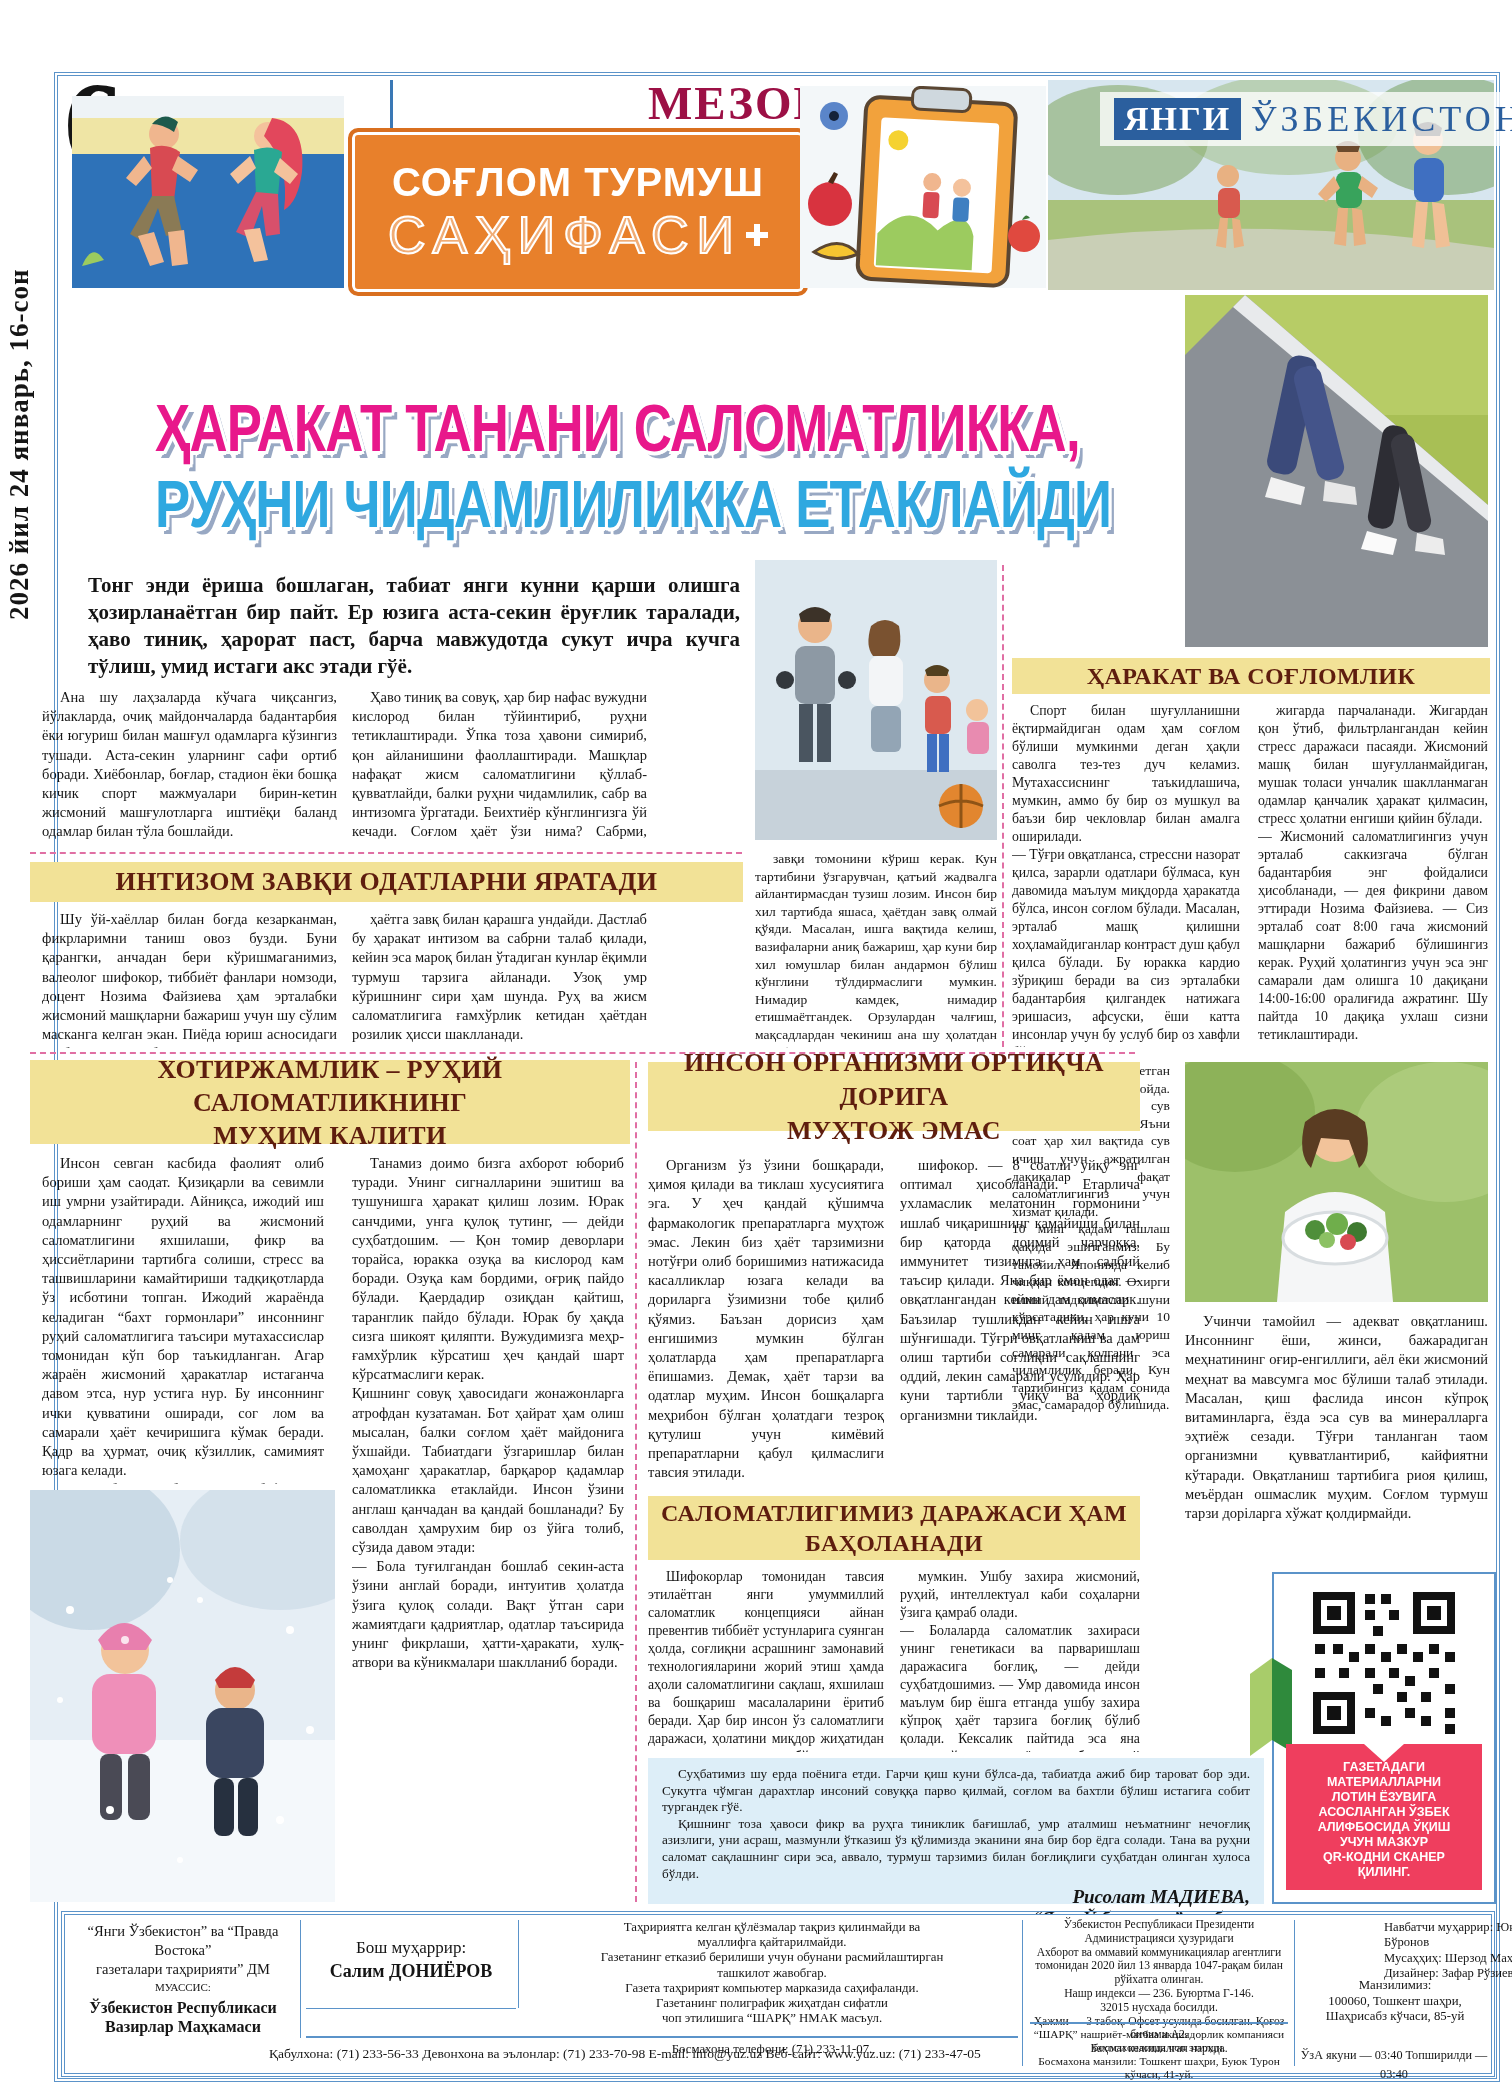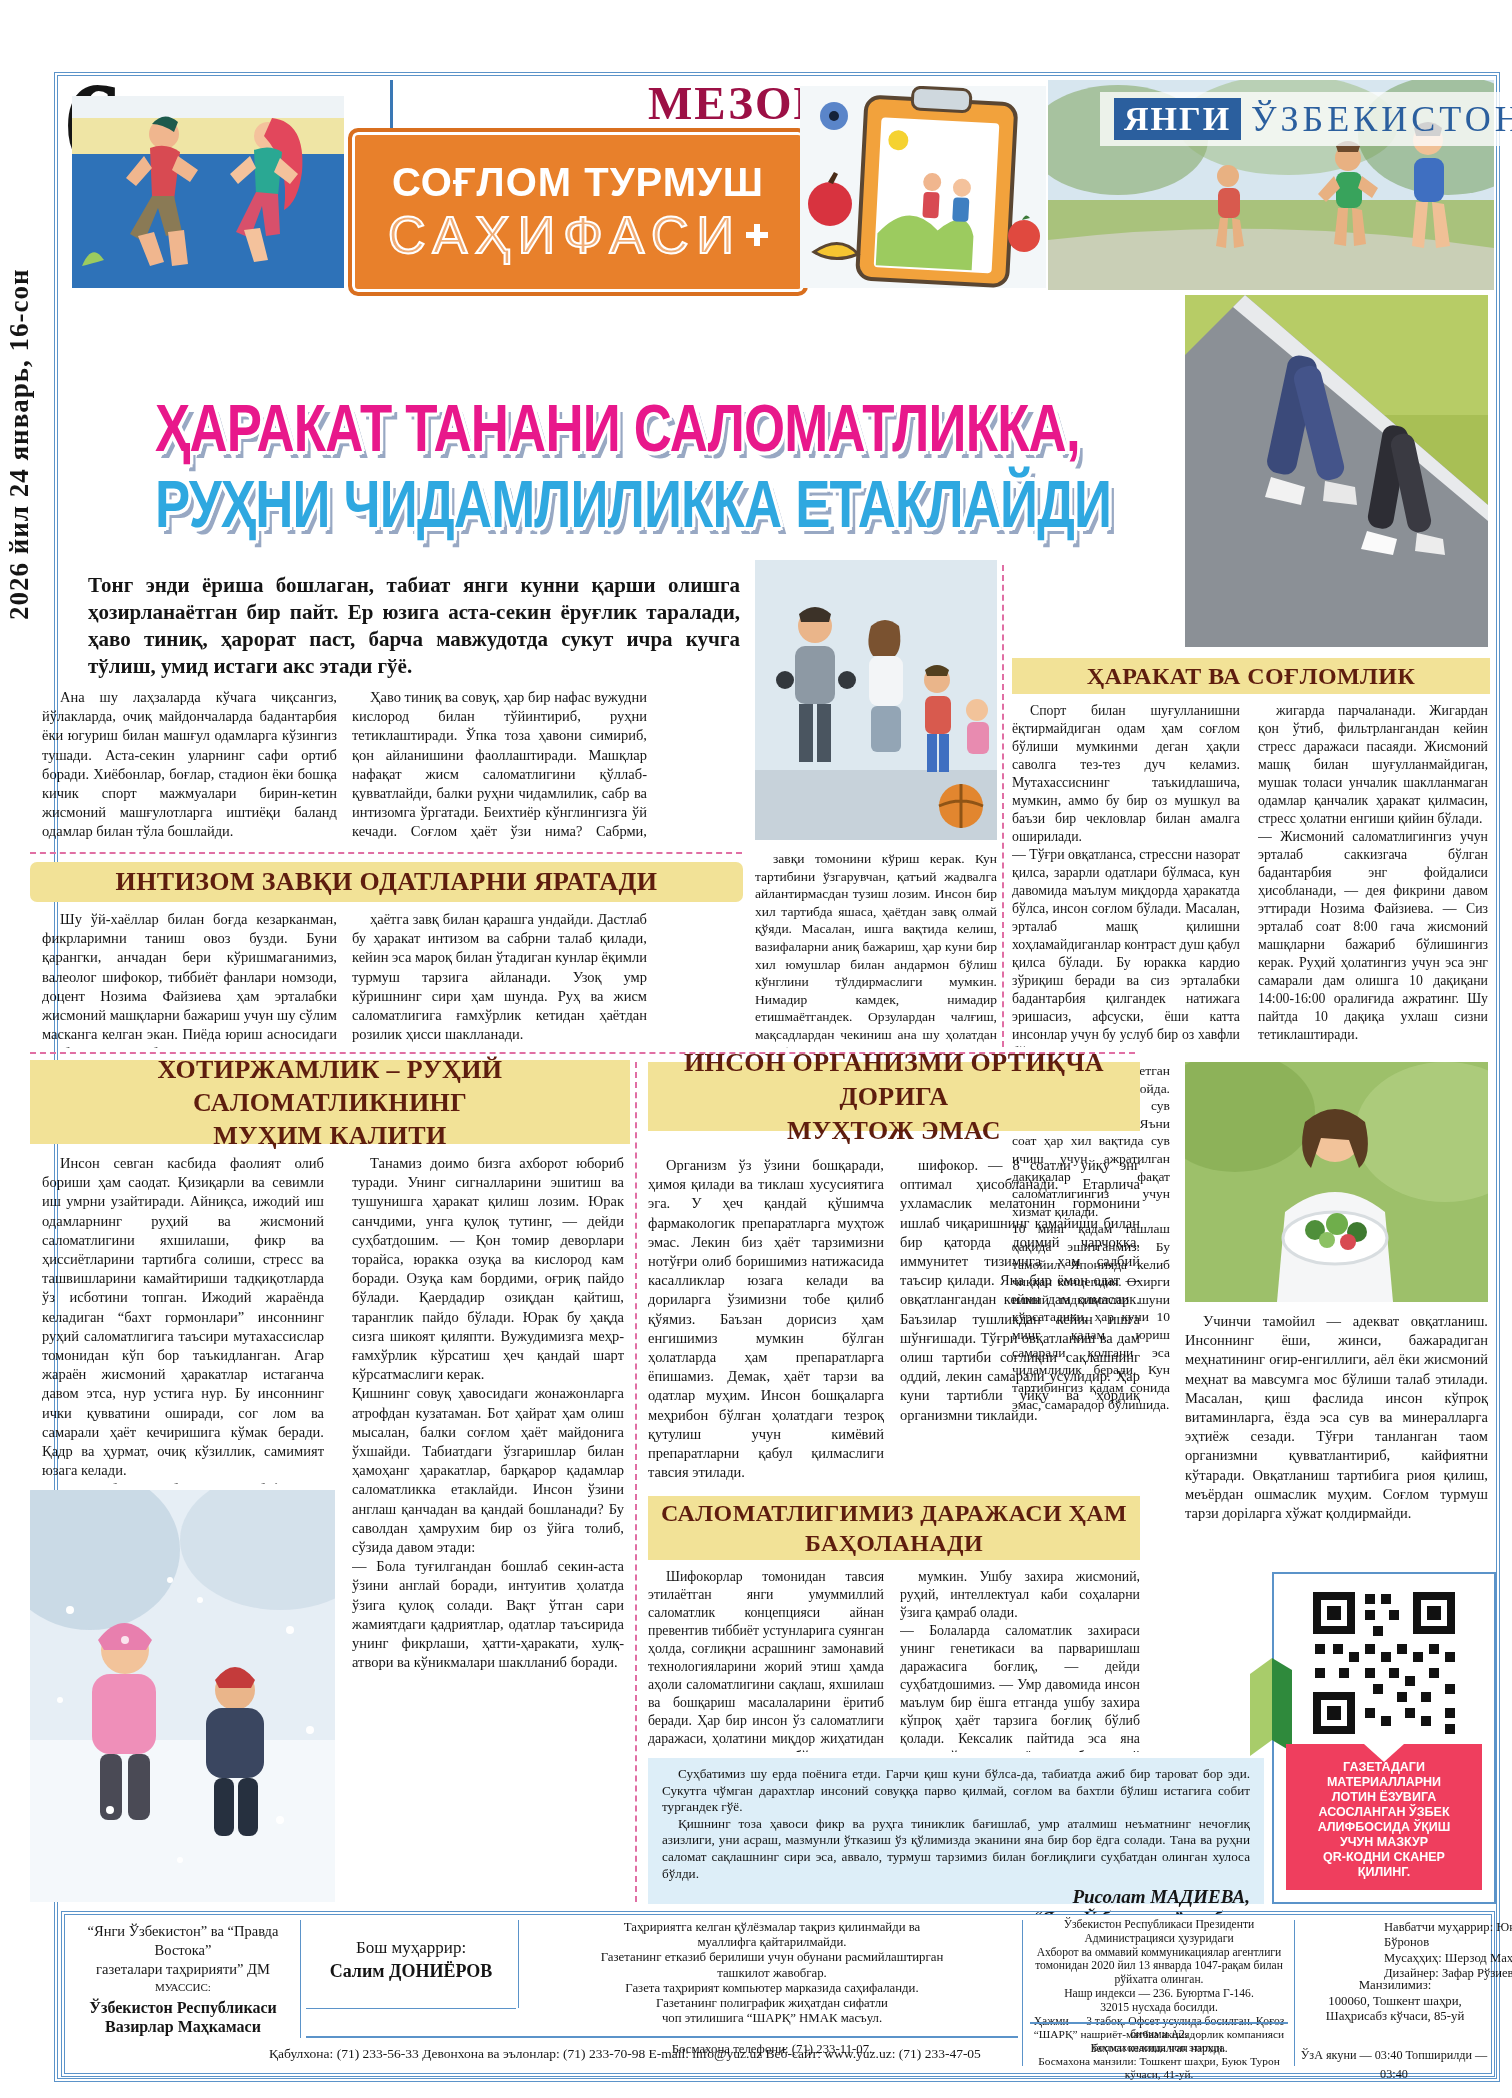--- a/index.html
+++ b/index.html
@@ -157,21 +157,21 @@
   </svg>
 </div>
 
 <div class="abs" style="left:88px;top:572px;width:652px;font-weight:bold;font-size:21px;line-height:27px;text-align:justify;">Тонг энди ёриша бошлаган, табиат янги кунни қарши олишга ҳозирланаётган бир пайт. Ер юзига аста-секин ёруғлик таралади, ҳаво тиниқ, ҳарорат паст, барча мавжудотда сукут ичра кучга тўлиш, умид истаги акс этади гўё.</div>
 
 <div class="col" style="left:42px;top:688px;width:295px;height:158px;">Ана шу лаҳзаларда кўчага чиқсангиз, йўлакларда, очиқ майдончаларда бадантарбия ёки югуриш билан машғул одамларга кўзингиз тушади. Аста-секин уларнинг сафи ортиб боради. Хиёбонлар, боғлар, стадион ёки бошқа кичик спорт мажмуалари бирин-кетин жисмоний машғулотларга иштиёқи баланд одамлар билан тўла бошлайди.</div>
 <div class="col" style="left:352px;top:688px;width:295px;height:158px;">Ҳаво тиниқ ва совуқ, ҳар бир нафас вужудни кислород билан тўйинтириб, руҳни тетиклаштиради. Ўпка тоза ҳавони симириб, қон айланишини фаоллаштиради. Машқлар нафақат жисм саломатлигини қўллаб-қувватлайди, балки руҳни чидамлилик, сабр ва интизомга ўргатади. Беихтиёр кўнглингизга ўй кечади. Соғлом ҳаёт ўзи нима? Сабрми, интизомми ёки завқ?</div>
 
 <div class="hsep" style="left:30px;top:852px;width:712px;"></div>
 
-<div class="shead" style="left:30px;top:862px;width:713px;height:40px;font-size:26px;border-radius:7px;">ИНТИЗОМ ЗАВҚИ ОДАТЛАРНИ ЯРАТАДИ</div>
+<div class="shead" style="left:30px;top:862px;width:713px;height:40px;font-size:26px;">ИНТИЗОМ ЗАВҚИ ОДАТЛАРНИ ЯРАТАДИ</div>
 <div class="col" style="left:42px;top:910px;width:295px;height:138px;">Шу ўй-хаёллар билан боғда кезарканман, фикрларимни таниш овоз бузди. Буни қарангки, анчадан бери кўришмаганимиз, валеолог шифокор, тиббиёт фанлари номзоди, доцент Нозима Файзиева ҳам эрталабки жисмоний машқларни бажариш учун шу сўлим масканга келган экан. Пиёда юриш асносидаги суҳбатимиз табиийки соғлом турмуш мавзусига уланди.
 — Тўғри ва оқилона овқатланиш, бадантарбия машқлари, зарарли одатлардан чекиниш, тўлақонли уйқу тартиби интизомга боғлиқ, — дейди у. — Бунинг натижасида келадиган соғломлик, қувват, қувонч ҳисси</div>
 <div class="col" style="left:352px;top:910px;width:295px;height:138px;">ҳаётга завқ билан қарашга ундайди. Дастлаб бу ҳаракат интизом ва сабрни талаб қилади, кейин эса мароқ билан ўтадиган кунлар ёқимли турмуш тарзига айланади. Узоқ умр кўришнинг сири ҳам шунда. Руҳ ва жисм саломатлигига ғамхўрлик кетидан ҳаётдан розилик ҳисси шаклланади.
 Баъзан инсон ҳаддан ташқари интизомли бўлишга интилади. Истаса-истамаса, кун тартибига қатъий риоя қилади. Афсуски, ана шу энтузиазм узоққа бормайди. Аксарият ҳолатларда инсон интизомни секин-аста бузишни бошлайди. Тартиб бузилмаслиги учун...</div>
 
 <div class="photo" style="left:755px;top:560px;width:242px;height:280px;">
   <svg width="242" height="280" viewBox="0 0 242 280" preserveAspectRatio="none">
     <rect width="242" height="280" fill="#dde8ef"></rect>
     <rect y="210" width="242" height="70" fill="#c7d2da"></rect>
 

